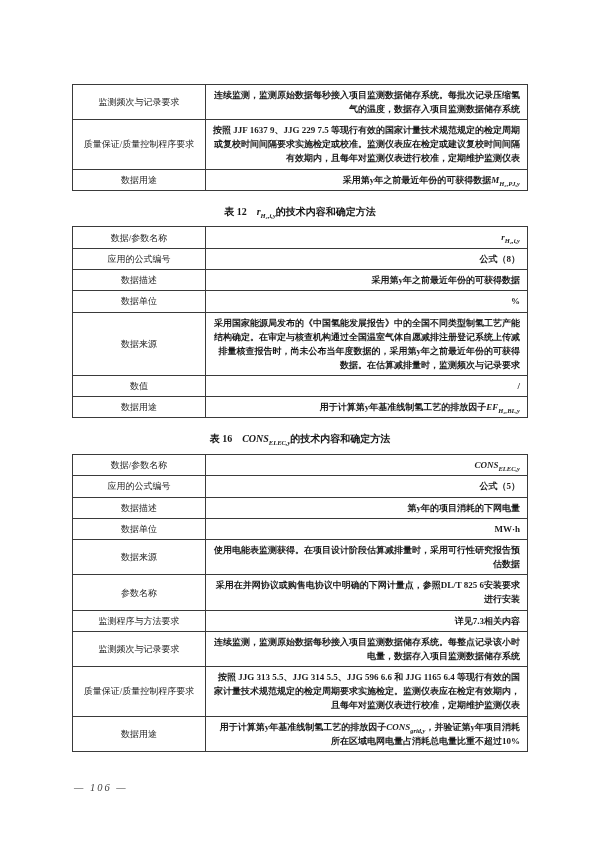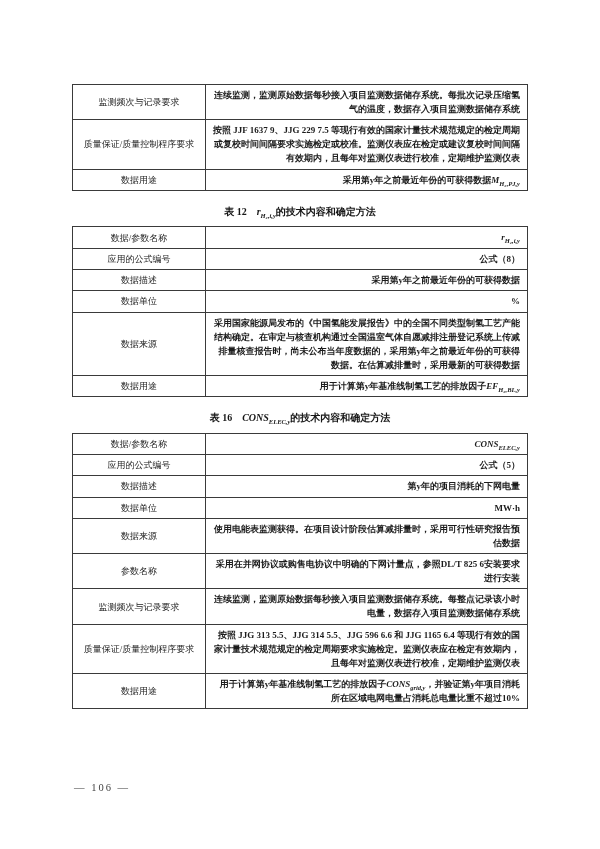--- a/index.html
+++ b/index.html
@@ -54,20 +54,21 @@
     font-weight: bold;
     color: #161616;
   }
   .tbl-title .fm { font-weight: bold; }
   .footer {
     position: absolute;
     left: 74px; top: 782px;
     font-size: 10.5px;
     color: #3f3f3f;
     letter-spacing: 2px;
+    font-style: italic;
   }
 </style>
 </head>
 <body>
 
 <div class="content">
 
   <table class="doc">
     <colgroup>
         <col style="width:133px">
@@ -108,21 +109,25 @@
         <tr>
     <td class="label">数据描述</td>
     <td class="value"><span>采用第y年之前最近年份的可获得数据</span><i class="fm"></i><sub></sub><span></span></td>
   </tr>
         <tr>
     <td class="label">数据单位</td>
     <td class="value"><span>%</span><i class="fm"></i><sub></sub><span></span></td>
   </tr>
         <tr>
     <td class="label">数据来源</td>
-    <td class="value"><span>采用国家能源局发布的《中国氢能发展报告》中的全国不同类型制氢工艺产能结构确定。在审定与核查机构通过全国温室气体自愿减排注册登记系统上传减排量核查报告时，尚未公布当年度数据的，采用第y年之前最近年份的可获得数据。在估算减排量时，采用最新的可获得数据</span><i class="fm"></i><sub></sub><span></span></td>
+    <td class="value"><span>采用国家能源局发布的《中国氢能发展报告》中的全国不同类型制氢工艺产能结构确定。在审定与核查机构通过全国温室气体自愿减排注册登记系统上传减排量核查报告时，尚未公布当年度数据的，采用第y年之前最近年份的可获得数据。在估算减排量时，监测频次与记录要求</span><i class="fm"></i><sub></sub><span></span></td>
+  </tr>
+        <tr>
+    <td class="label">数值</td>
+    <td class="value"><span>/</span><i class="fm"></i><sub></sub><span></span></td>
   </tr>
         <tr>
     <td class="label">数据用途</td>
     <td class="value"><span>用于计算第y年基准线制氢工艺的排放因子</span><i class="fm">EF</i><sub>H₂,BL,y</sub><span></span></td>
   </tr>
       </tbody>
   </table>
 
   <div class="tbl-title"><span>表 16　</span><i class="fm">CONS</i><sub>ELEC,y</sub><span>的技术内容和确定方法</span></div>
 
@@ -150,20 +155,24 @@
   </tr>
         <tr>
     <td class="label">数据来源</td>
     <td class="value"><span>使用电能表监测获得。在项目设计阶段估算减排量时，采用可行性研究报告预估数据</span><i class="fm"></i><sub></sub><span></span></td>
   </tr>
         <tr>
     <td class="label">参数名称</td>
     <td class="value"><span>采用在并网协议或购售电协议中明确的下网计量点，参照DL/T 825 6安装要求进行安装</span><i class="fm"></i><sub></sub><span></span></td>
   </tr>
         <tr>
+    <td class="label">监测程序与方法要求</td>
+    <td class="value"><span>详见7.3相关内容</span><i class="fm"></i><sub></sub><span></span></td>
+  </tr>
+        <tr>
     <td class="label">监测频次与记录要求</td>
     <td class="value"><span>连续监测，监测原始数据每秒接入项目监测数据储存系统。每整点记录该小时电量，数据存入项目监测数据储存系统</span><i class="fm"></i><sub></sub><span></span></td>
   </tr>
         <tr>
     <td class="label">质量保证/质量控制程序要求</td>
     <td class="value"><span>按照 JJG 313 5.5、JJG 314 5.5、JJG 596 6.6 和 JJG 1165 6.4 等现行有效的国家计量技术规范规定的检定周期要求实施检定。监测仪表应在检定有效期内，且每年对监测仪表进行校准，定期维护监测仪表</span><i class="fm"></i><sub></sub><span></span></td>
   </tr>
         <tr>
     <td class="label">数据用途</td>
     <td class="value"><span>用于计算第y年基准线制氢工艺的排放因子</span><i class="fm">CONS</i><sub>grid,y</sub><span>，并验证第y年项目消耗所在区域电网电量占消耗总电量比重不超过10%</span></td>

